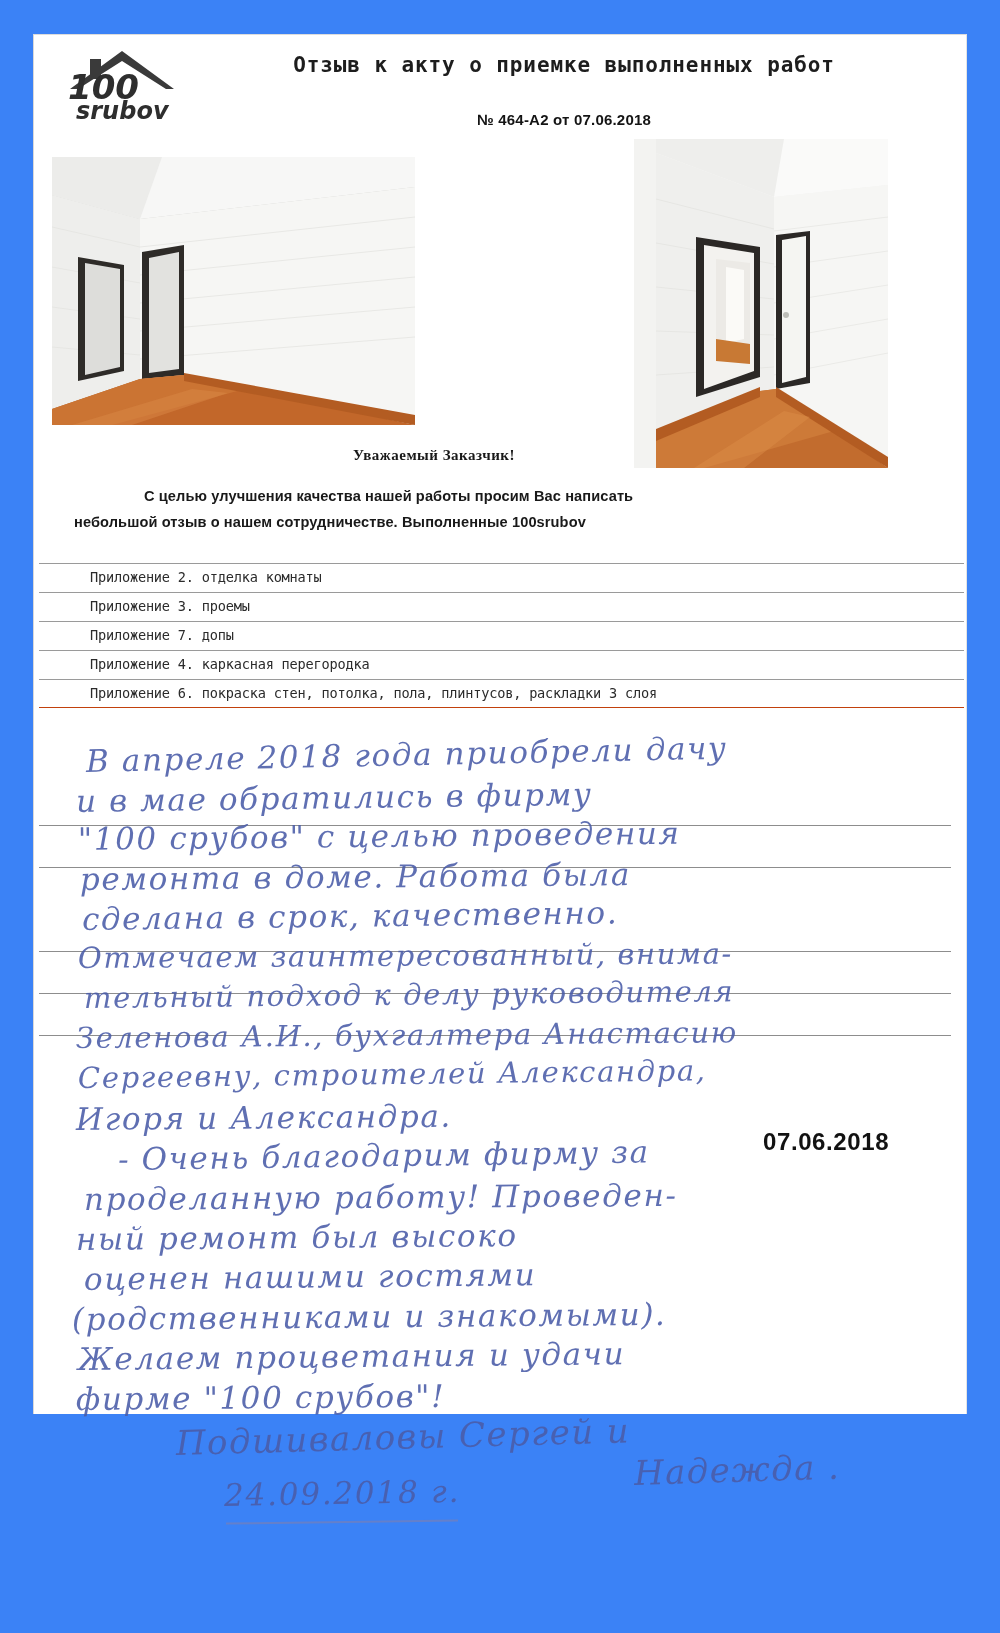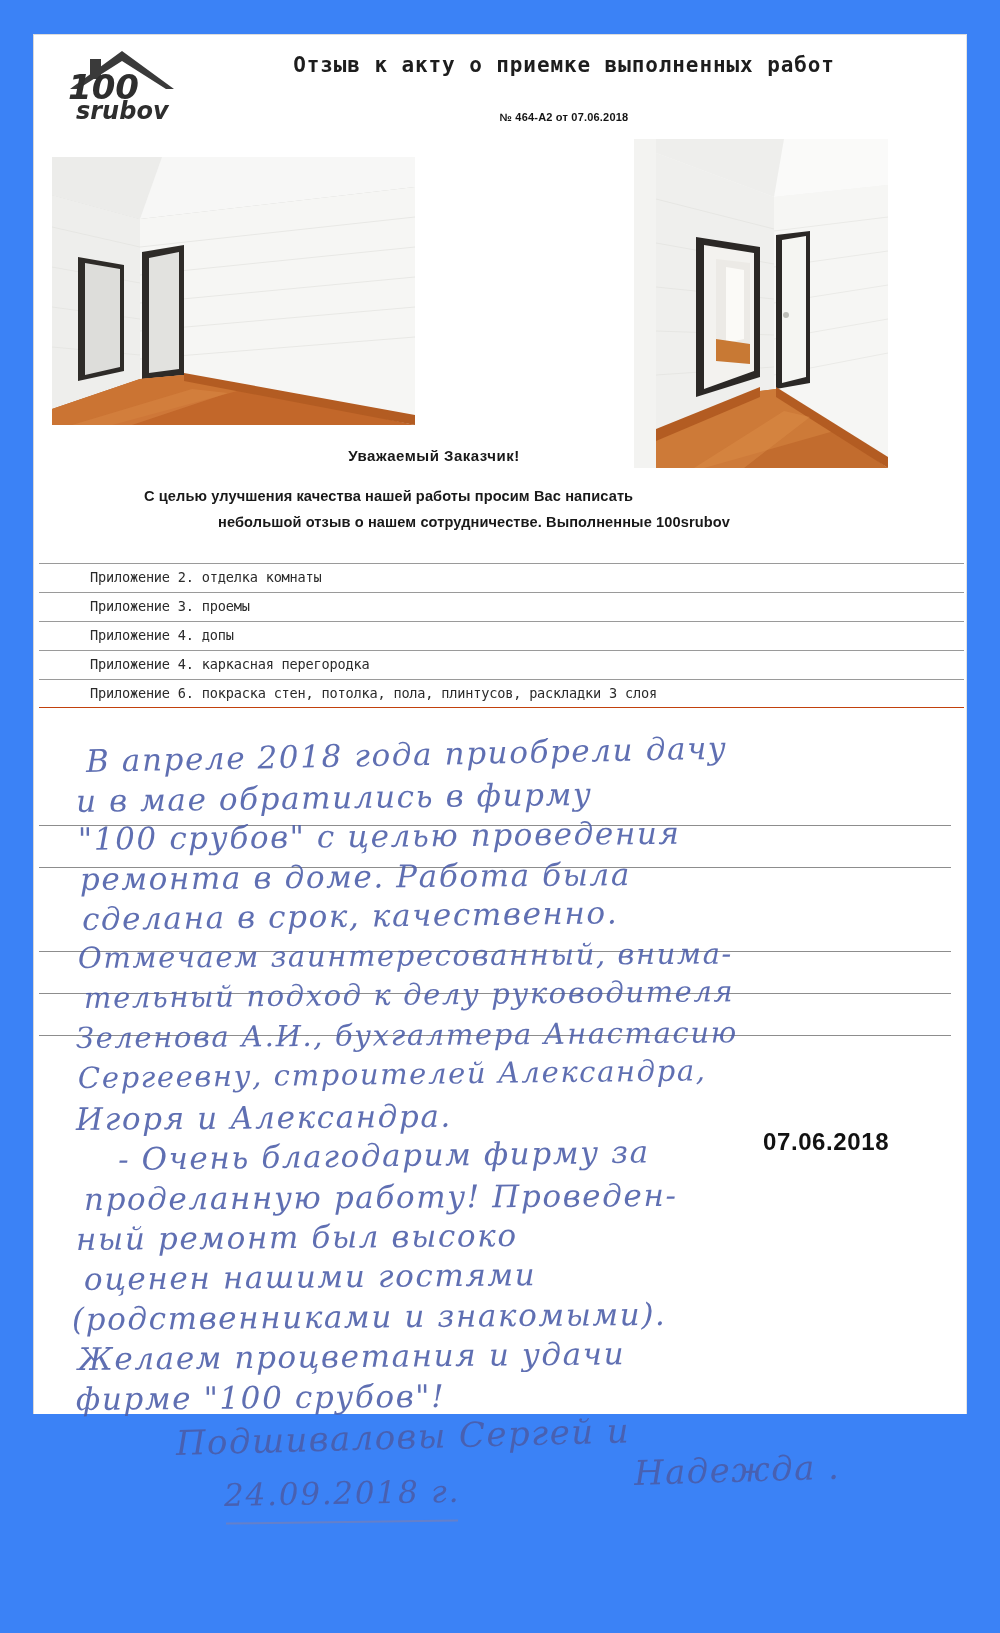--- a/index.html
+++ b/index.html
@@ -61,21 +61,21 @@
     color: #1d1d1d;
   }
   .doc-number {
     position: absolute;
     left: 180px;
     top: 76px;
     width: 700px;
     text-align: center;
     font-family: "Liberation Sans", sans-serif;
     font-weight: bold;
-    font-size: 11px;
+    font-size: 15px;
     letter-spacing: 0.2px;
     color: #141414;
   }
 
   
   .photo {
     position: absolute;
     overflow: hidden;
     background: #cfcfcc;
   }
@@ -84,40 +84,40 @@
 
   .photo svg { display: block; width: 100%; height: 100%; }
 
   
   .salutation {
     position: absolute;
     left: 120px;
     top: 412px;
     width: 560px;
     text-align: center;
-    font-family: Liberation Sans, sans-serif;
+    font-family: Liberation Serif, serif;
     font-weight: bold;
     font-size: 15px;
     letter-spacing: 0.5px;
     color: #191919;
   }
   .intro {
     position: absolute;
     left: 40px;
     top: 448px;
     width: 800px;
     font-family: Liberation Sans, sans-serif;
     font-weight: bold;
     font-size: 14.6px;
     line-height: 26px;
     letter-spacing: 0.1px;
     color: #191919;
     text-indent: 70px;
   }
-  .intro .line2 { text-indent: 0; display: block; text-align: center; }
+  .intro .line2 { text-indent: 0; display: block; }
   .intro .line3 { text-indent: 0; display: block; }
 
   
   #appendix-list {
     position: absolute;
     left: 5px;
     top: 528px;
     width: 925px;
   }
   .appendix-row {
@@ -301,21 +301,21 @@
     </div>
 
     <div id="appendix-list">
       <div class="appendix-row">
         <span class="appendix-text">Приложение 2. отделка комнаты</span>
       </div>
       <div class="appendix-row">
         <span class="appendix-text">Приложение 3. проемы</span>
       </div>
       <div class="appendix-row">
-        <span class="appendix-text">Приложение 4. допы</span>
+        <span class="appendix-text">Приложение 7. допы</span>
       </div>
       <div class="appendix-row">
         <span class="appendix-text">Приложение 4. каркасная перегородка</span>
       </div>
       <div class="appendix-row">
         <span class="appendix-text">Приложение 6. покраска стен, потолка, пола, плинтусов, раскладки 3 слоя</span>
       </div>
     </div>
 
     <div id="review-area">

